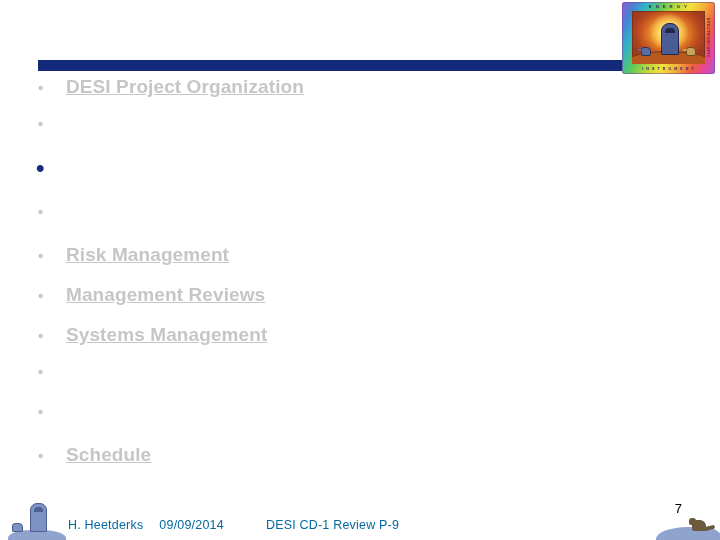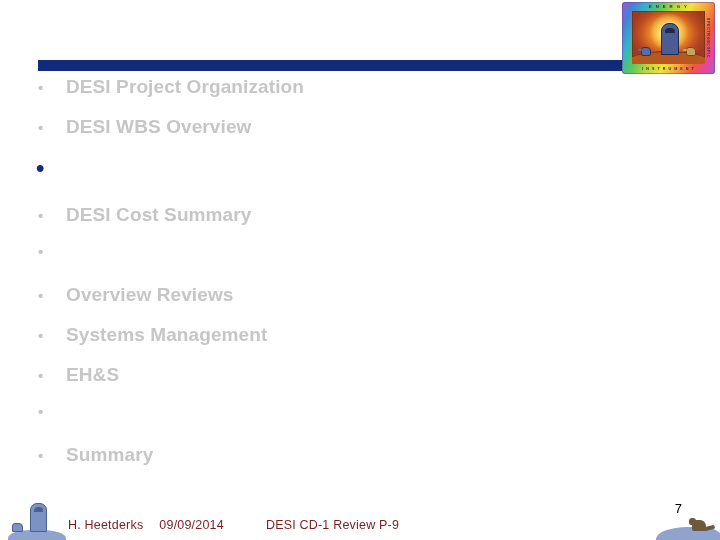--- a/index.html
+++ b/index.html
@@ -150,20 +150,21 @@
   .agenda-item .bullet {
     width: 28px;
     margin-left: 38px;
     font-size: 15px;
     line-height: 1;
     text-align: left;
     flex: 0 0 auto;
   }
   .agenda-item .label {
     flex: 1 1 auto;
+    text-decoration: underline;
   }
   
   .agenda-item.current {
     color: #14297F;
     font-size: 26px;
     height: 48px;
   }
   .agenda-item.current .bullet {
     font-size: 24px;
     width: 26px;
@@ -176,21 +177,21 @@
     left: 0;
     bottom: 0;
     width: 720px;
     height: 48px;
   }
   #footer-text {
     position: absolute;
     left: 68px;
     bottom: 8px;
     font-size: 12.5px;
-    color: #7f1d1d;
+    color: #0369a1;
     white-space: nowrap;
     letter-spacing: 0.2px;
   }
   #footer-text .gap-a { display:inline-block; width: 16px; }
   #footer-text .gap-b { display:inline-block; width: 42px; }
   #page-number {
     position: absolute;
     right: 38px;
     bottom: 24px;
     font-size: 13px;
@@ -310,50 +311,48 @@
   </div>
 </div>
 
 <div id="agenda-list">
     <div class="agenda-item">
       <span class="bullet">•</span>
       <span class="label">DESI Project Organization</span>
     </div>
     <div class="agenda-item">
       <span class="bullet">•</span>
-      <span class="label">DESI WBS Overview</span>
     </div>
     <div class="agenda-item current">
       <span class="bullet">•</span>
     </div>
     <div class="agenda-item">
       <span class="bullet">•</span>
-      <span class="label">DESI Cost Summary</span>
-    </div>
-    <div class="agenda-item">
-      <span class="bullet">•</span>
-    </div>
-    <div class="agenda-item">
-      <span class="bullet">•</span>
-      <span class="label">Overview Reviews</span>
+    </div>
+    <div class="agenda-item">
+      <span class="bullet">•</span>
+      <span class="label">Risk Management</span>
+    </div>
+    <div class="agenda-item">
+      <span class="bullet">•</span>
+      <span class="label">Management Reviews</span>
     </div>
     <div class="agenda-item">
       <span class="bullet">•</span>
       <span class="label">Systems Management</span>
     </div>
     <div class="agenda-item">
       <span class="bullet">•</span>
-      <span class="label">EH&amp;S</span>
-    </div>
-    <div class="agenda-item">
-      <span class="bullet">•</span>
-    </div>
-    <div class="agenda-item">
-      <span class="bullet">•</span>
-      <span class="label">Summary</span>
+    </div>
+    <div class="agenda-item">
+      <span class="bullet">•</span>
+    </div>
+    <div class="agenda-item">
+      <span class="bullet">•</span>
+      <span class="label">Schedule</span>
     </div>
   </div>
 
 <div id="footer">
 
   <div id="footer-telescope">
     <div class="ft-base"></div>
     <div class="ft-dome"></div>
     <div class="ft-critter"></div>
   </div>

